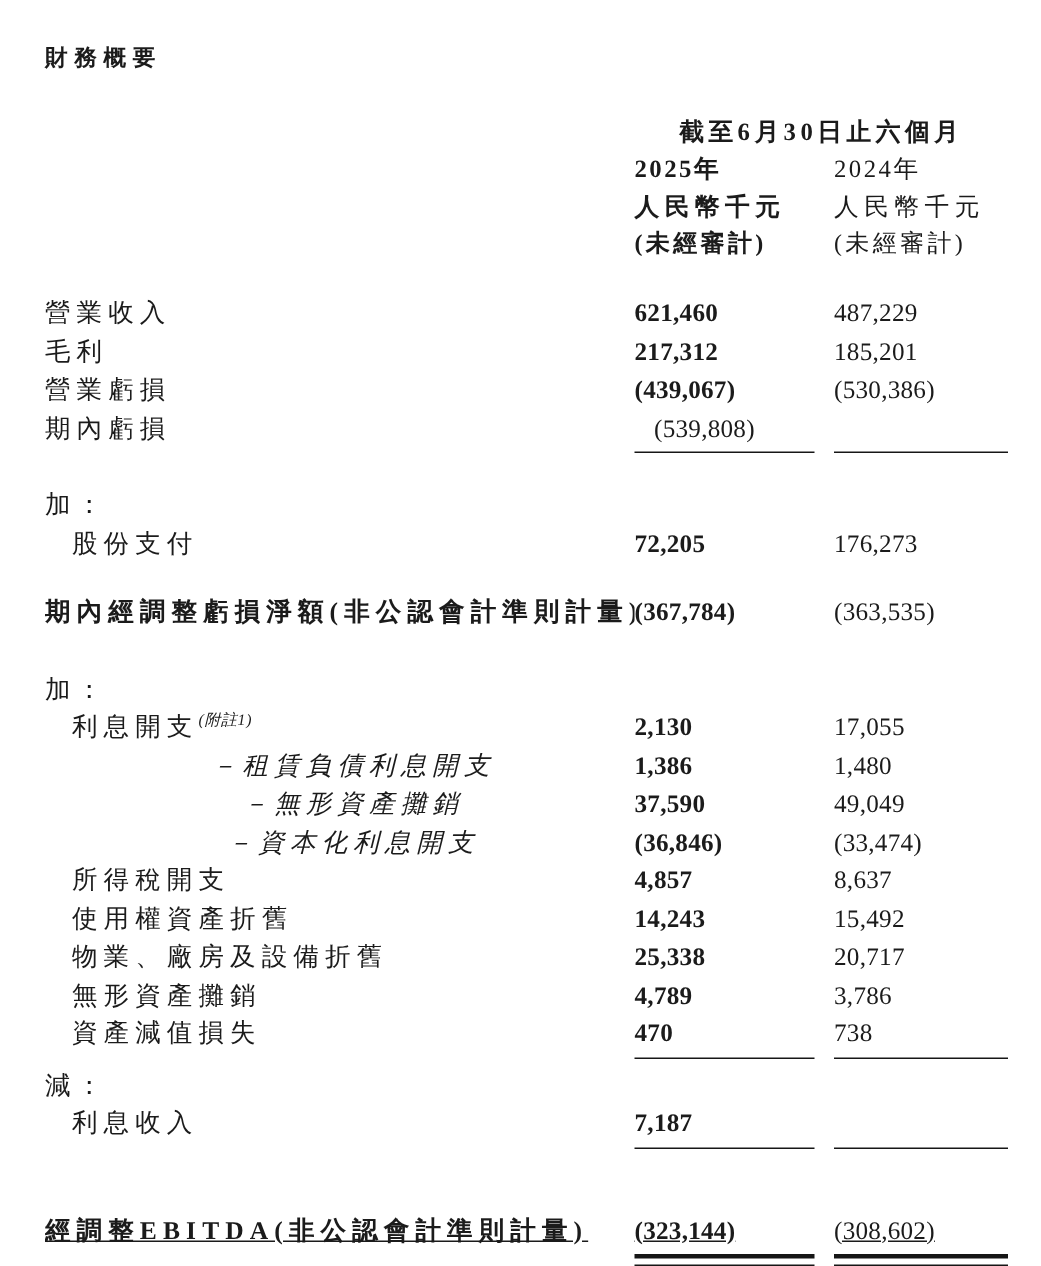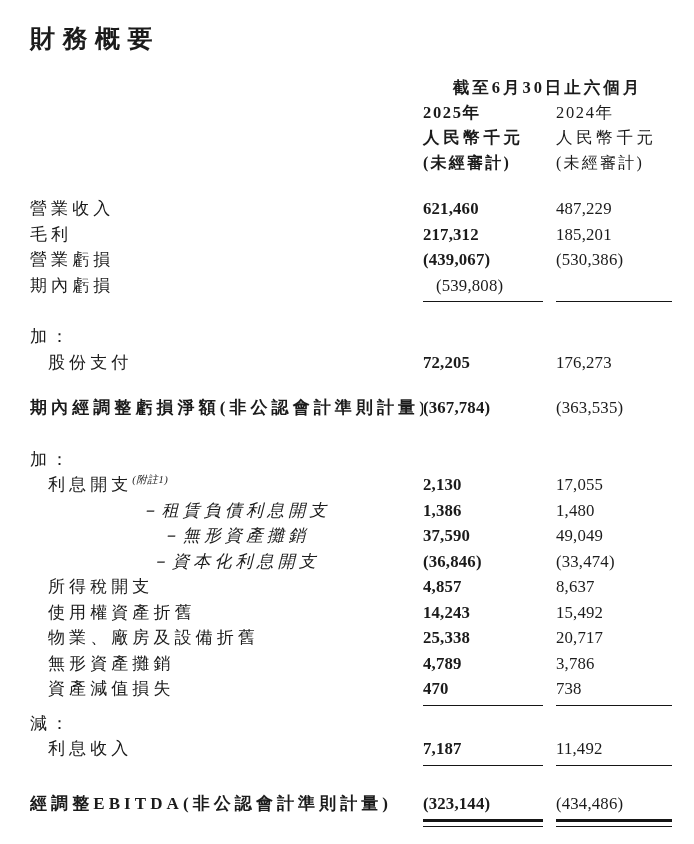--- a/index.html
+++ b/index.html
@@ -4,21 +4,21 @@
 <style>
   html,body{margin:0;padding:0;background:#ffffff;}
   body{
     width:694px;height:844px;overflow:hidden;box-sizing:border-box;
     padding:28px 22px 0 30px;
     font-family:"Liberation Serif","DejaVu Serif",serif;
     color:#1b1b1b;
     -webkit-font-smoothing:antialiased;
   }
   .page-title{
-    margin:0;font-size:25px;font-weight:bold;line-height:22px;letter-spacing:0.30em;
+    margin:0;font-size:15px;font-weight:bold;line-height:22px;letter-spacing:0.30em;
   }
   
   .hdr{margin-top:25px;}
   .hdr-row{display:flex;line-height:25px;font-size:16.5px;}
   .hdr-spacer{width:393px;flex:none;}
   .hdr-span{width:249px;flex:none;text-align:center;font-weight:bold;letter-spacing:0.18em;white-space:nowrap;}
   .col1{width:120px;flex:none;}
   .colgap{width:13px;flex:none;}
   .col2{width:116px;flex:none;text-align:left;}
   .year{letter-spacing:0.10em;}
@@ -188,31 +188,30 @@
     <div class="row" style="margin-top: 5px;">
       <div class="cell-label"><span>減：</span></div>
       <div class="col1 cell-num v1"></div>
       <div class="colgap"></div>
       <div class="col2 cell-num v2"></div>
     </div>
     <div class="row">
       <div class="cell-label indent"><span>利息收入</span></div>
       <div class="col1 cell-num v1">7,187</div>
       <div class="colgap"></div>
-      <div class="col2 cell-num v2">11,492</div>
     </div>
     <div class="rule-row">
       <div class="rule-spacer"></div>
       <div class="rule w1"></div>
       <div class="rule w2"></div>
     </div>
-    <div class="row" style="margin-top: 25px;">
+    <div class="row" style="margin-top: 42px; text-decoration: underline;">
       <div class="cell-label bold"><span>經調整EBITDA(非公認會計準則計量)</span></div>
       <div class="col1 cell-num v1">(323,144)</div>
       <div class="colgap"></div>
-      <div class="col2 cell-num v2">(434,486)</div>
+      <div class="col2 cell-num v2">(308,602)</div>
     </div>
     <div class="rule-row">
       <div class="rule-spacer"></div>
       <div class="rule w1 dbl"></div>
       <div class="rule w2 dbl"></div>
     </div>
   </div>
 
 </body></html>

